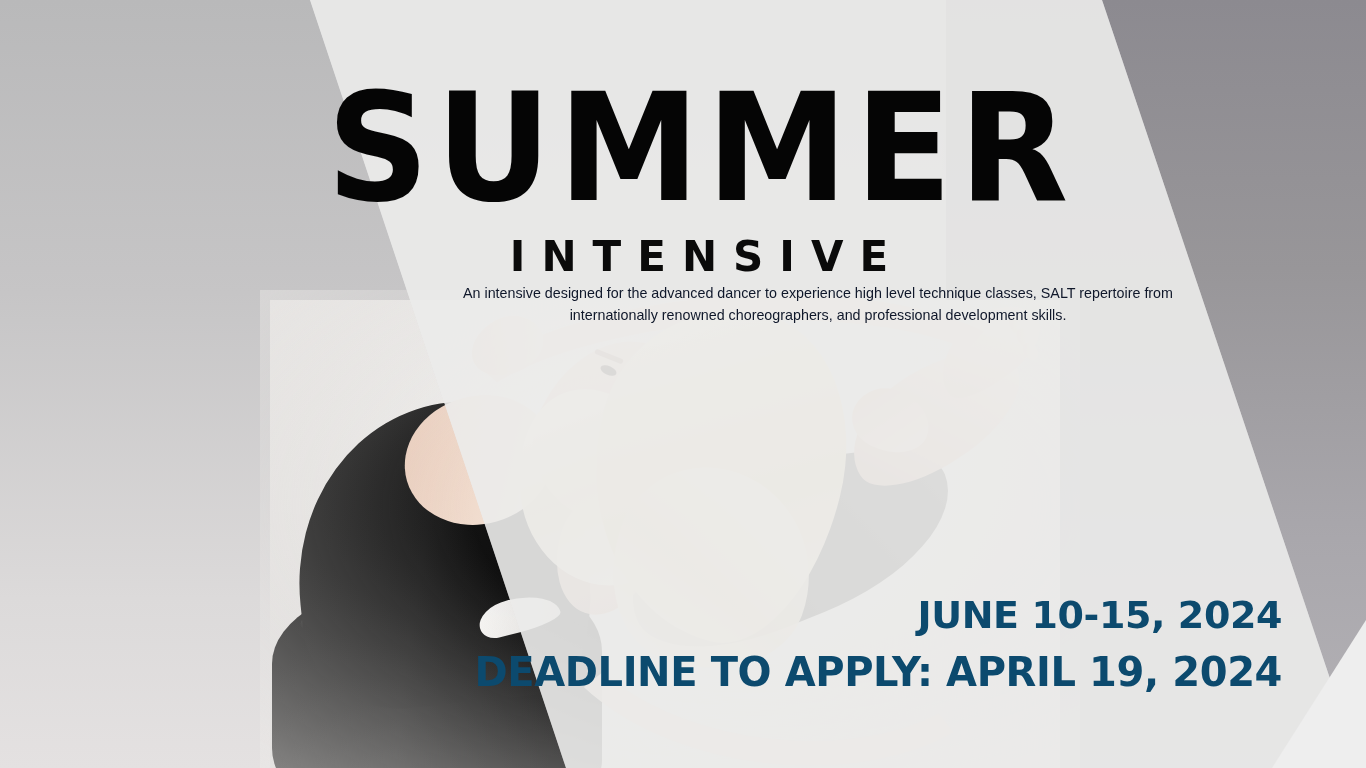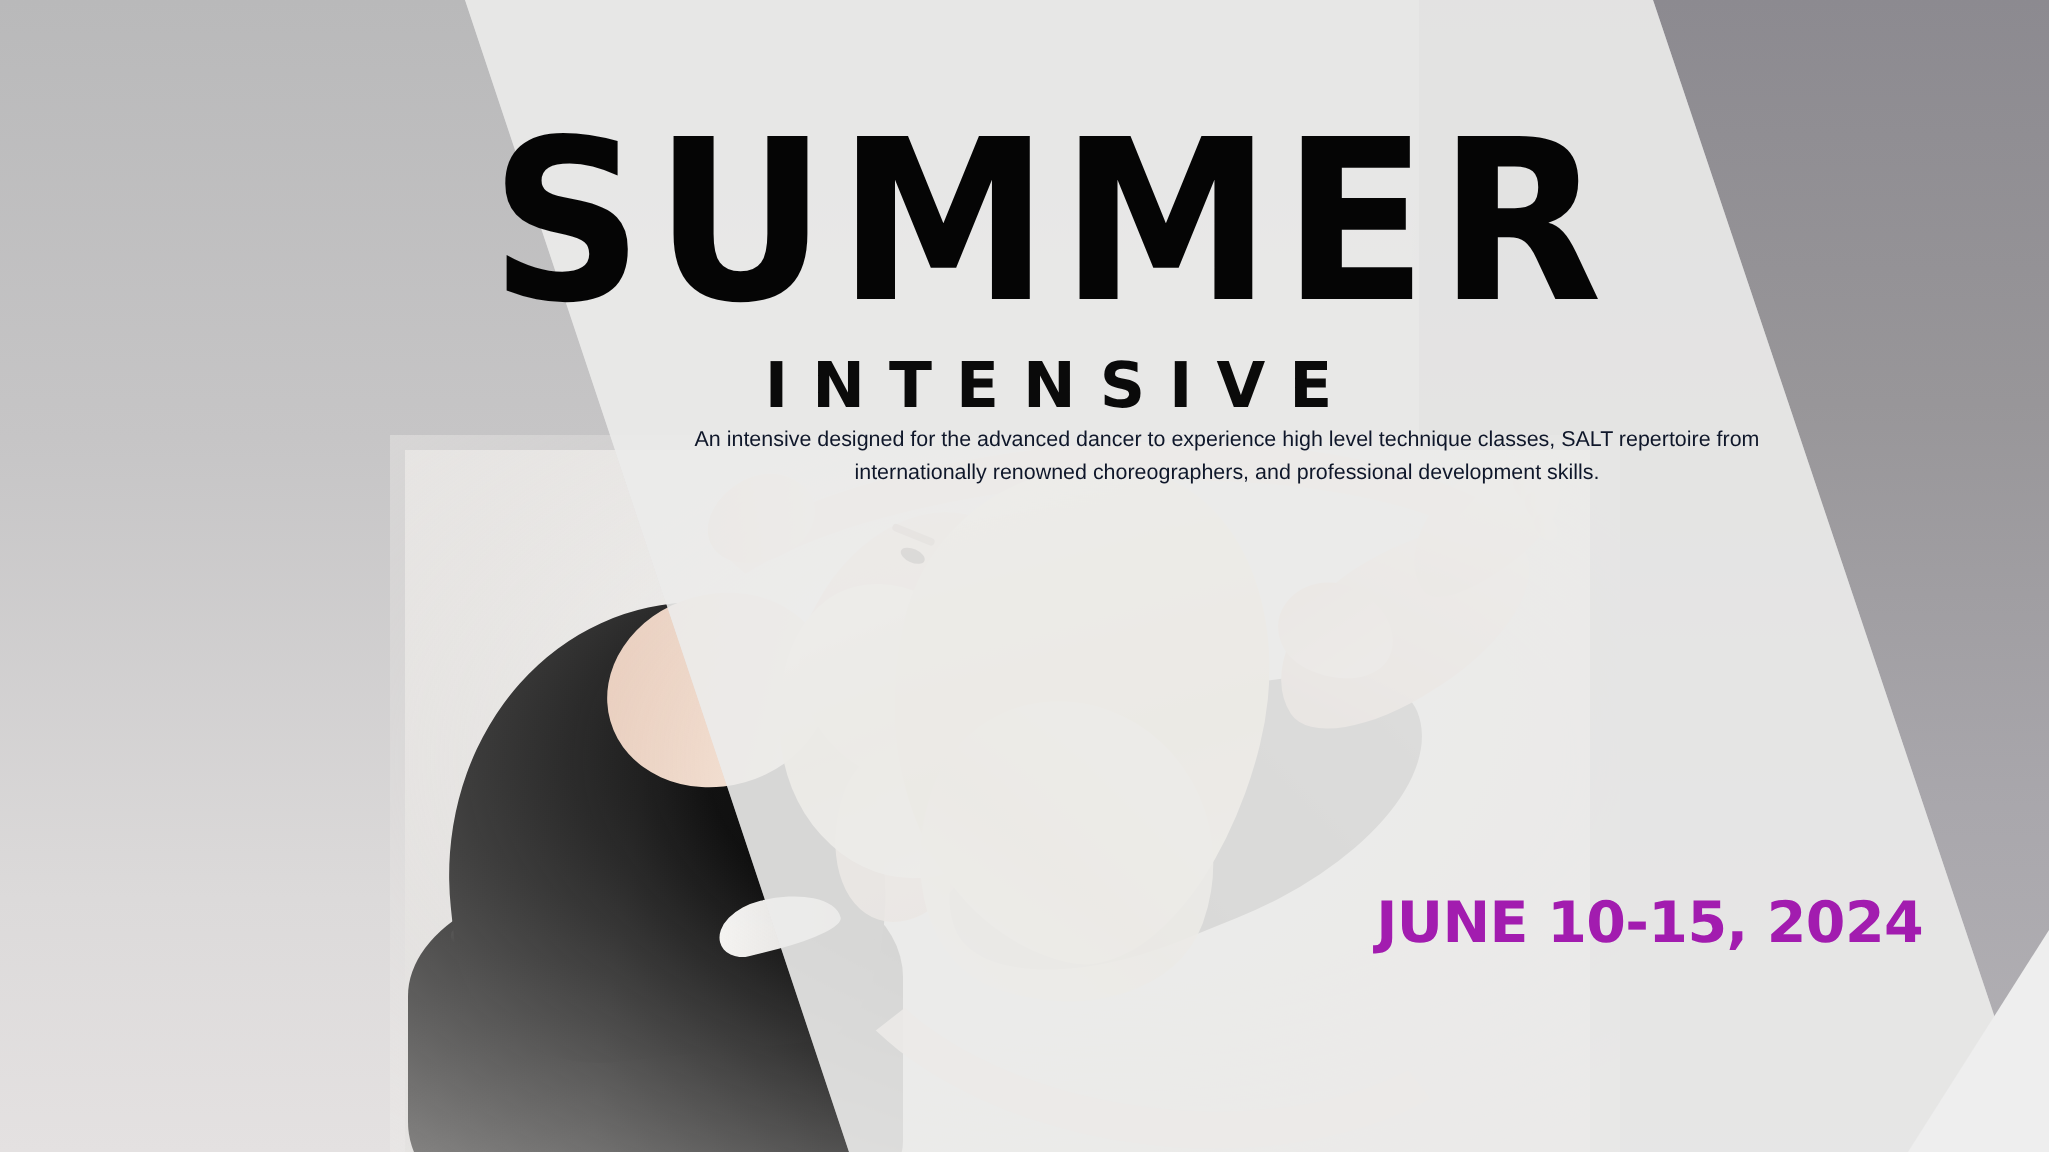--- a/index.html
+++ b/index.html
@@ -367,21 +367,21 @@
   .dates {
     position: absolute;
     left: 0;
     width: 1282px;
     top: 588px;
     text-align: right;
   }
   .date-line {
     font-size: 38px;
     font-weight: bold;
-    color: #a21caf;
+    color: #0c4a6e;
     letter-spacing: -0.4px;
     line-height: 1.45;
     font-family: "DejaVu Sans", sans-serif;
     white-space: nowrap;
   }
   .date-line.wide {
     font-size: 40px;
   }
 </style>
 </head>
@@ -428,16 +428,17 @@
   <div class="panel"></div>
   <div class="panel-lower"></div>
   <div class="corner-wedge"></div>
 
   <div class="text-layer">
     <div class="title">SUMMER</div>
     <div class="subtitle">INTENSIVE</div>
     <div class="desc">An intensive designed for the advanced dancer to experience high level technique classes, SALT repertoire from internationally renowned choreographers, and professional development skills.</div>
     <div class="dates">
       <div class="date-line">JUNE 10-15, 2024</div>
+      <div class="date-line wide">DEADLINE TO APPLY: APRIL 19, 2024</div>
     </div>
   </div>
 
 </div>
 
 </body></html>

